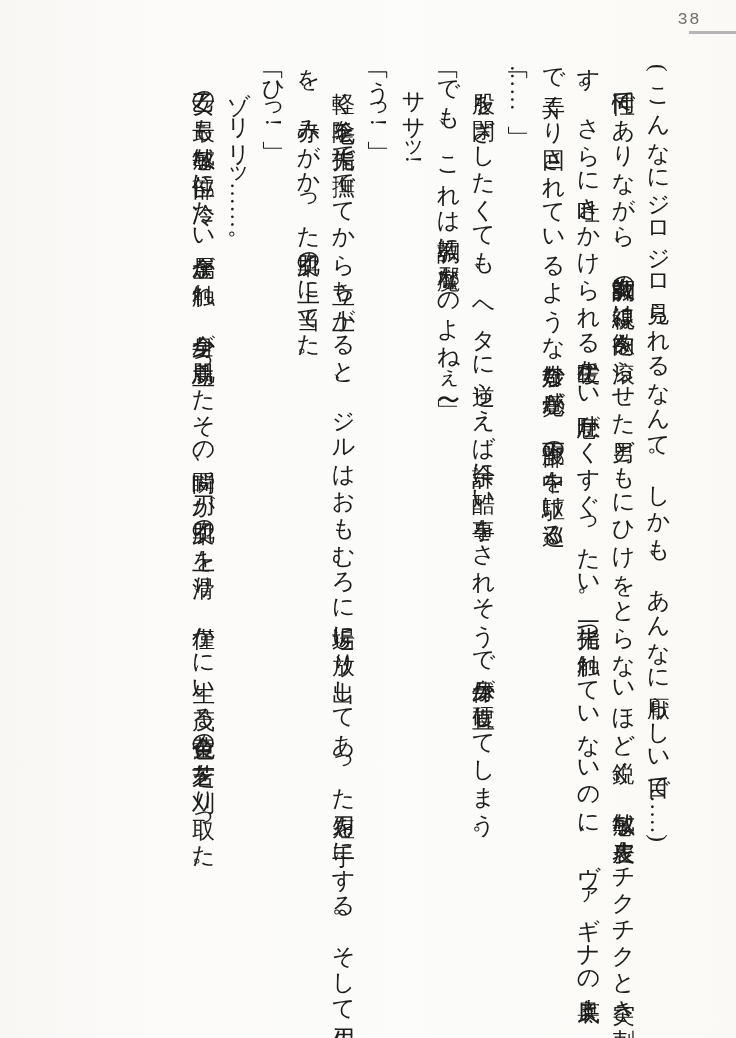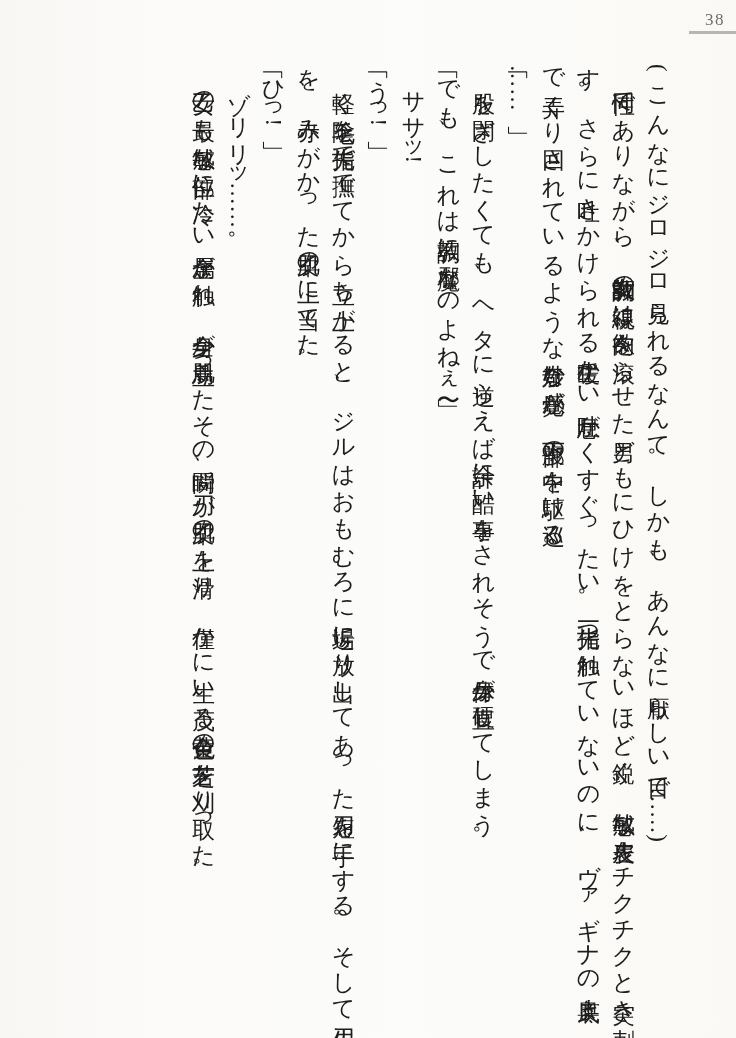--- a/index.html
+++ b/index.html
@@ -14,22 +14,22 @@
     background: linear-gradient(90deg, #f8f7f4 0%, #fbfaf8 18%, #fcfcfa 55%, #faf9f6 100%);
     font-family: "Liberation Serif", "DejaVu Serif", serif;
   }
   .page {
     position: absolute;
     inset: 0;
   }
   .page-number {
     position: absolute;
     top: 10px;
-    right: 11px;
-    font-family: Liberation Serif, serif;
+    right: 35px;
+    font-family: Liberation Mono, monospace;
     font-size: 17px;
     letter-spacing: 1.5px;
     color: #6e6e6e;
   }
   .page-number-rule {
     position: absolute;
     top: 31px;
     right: 0;
     width: 47px;
     height: 3px;

